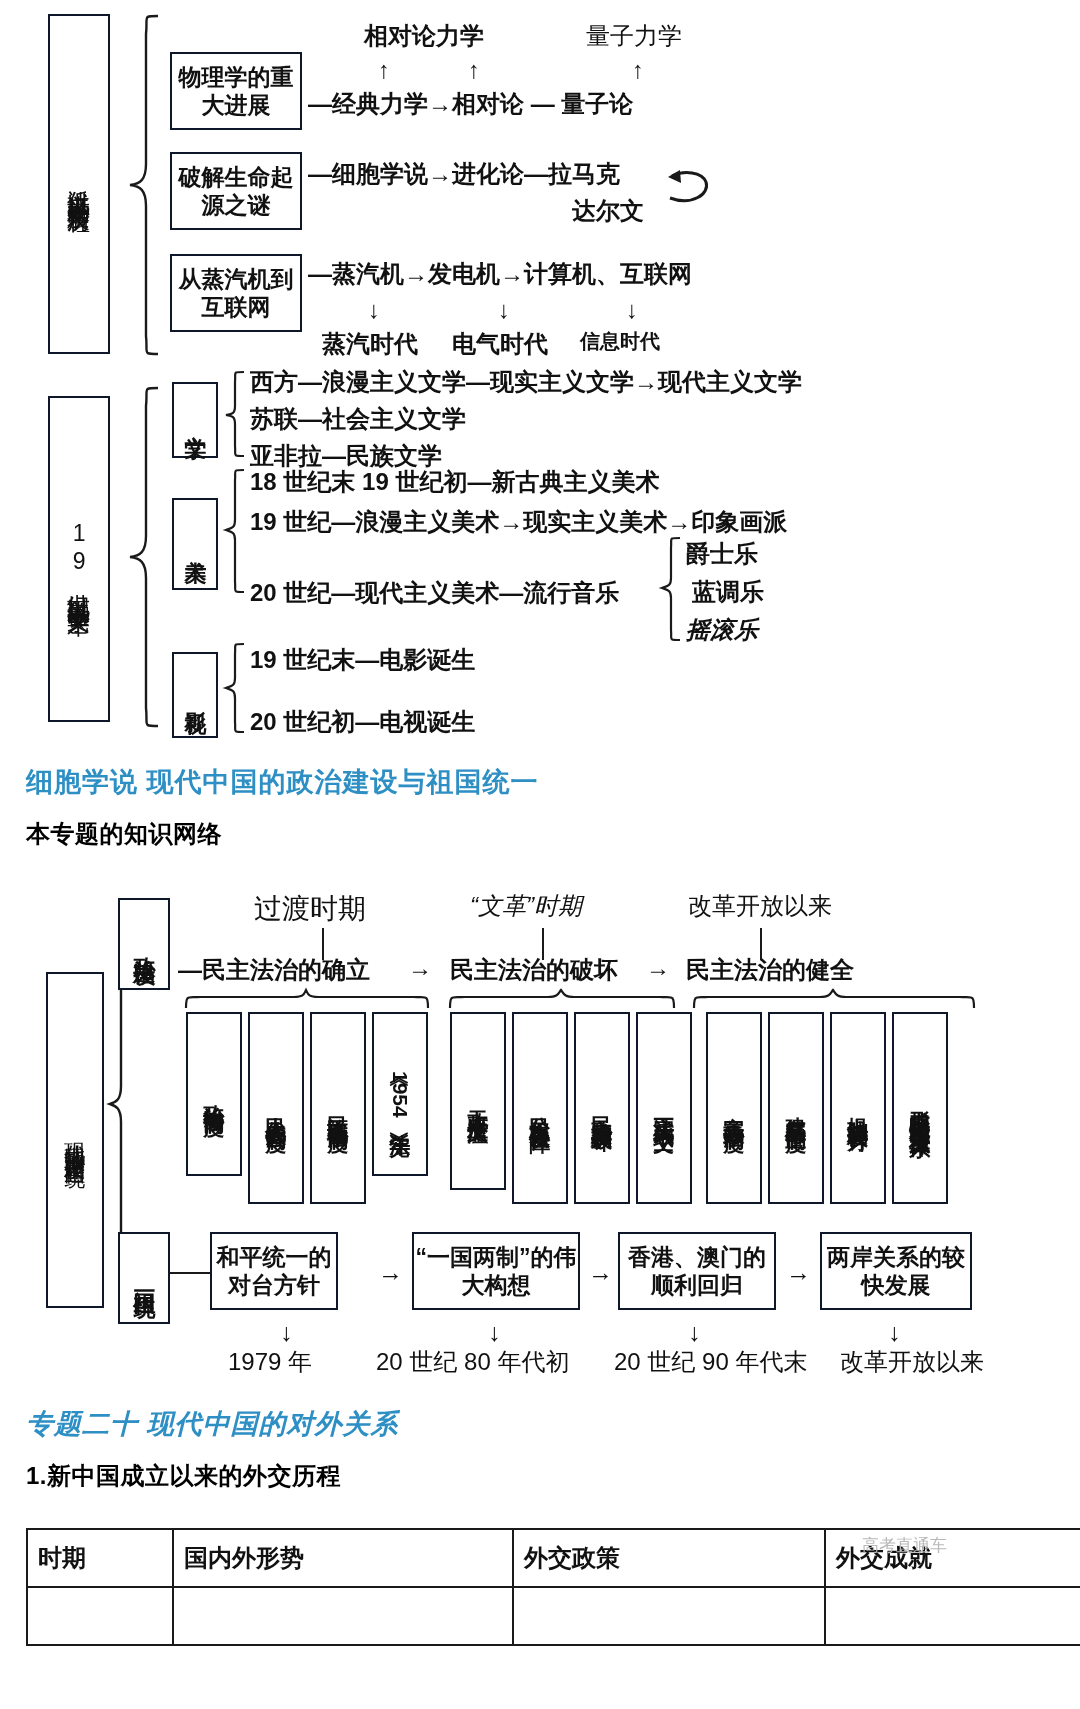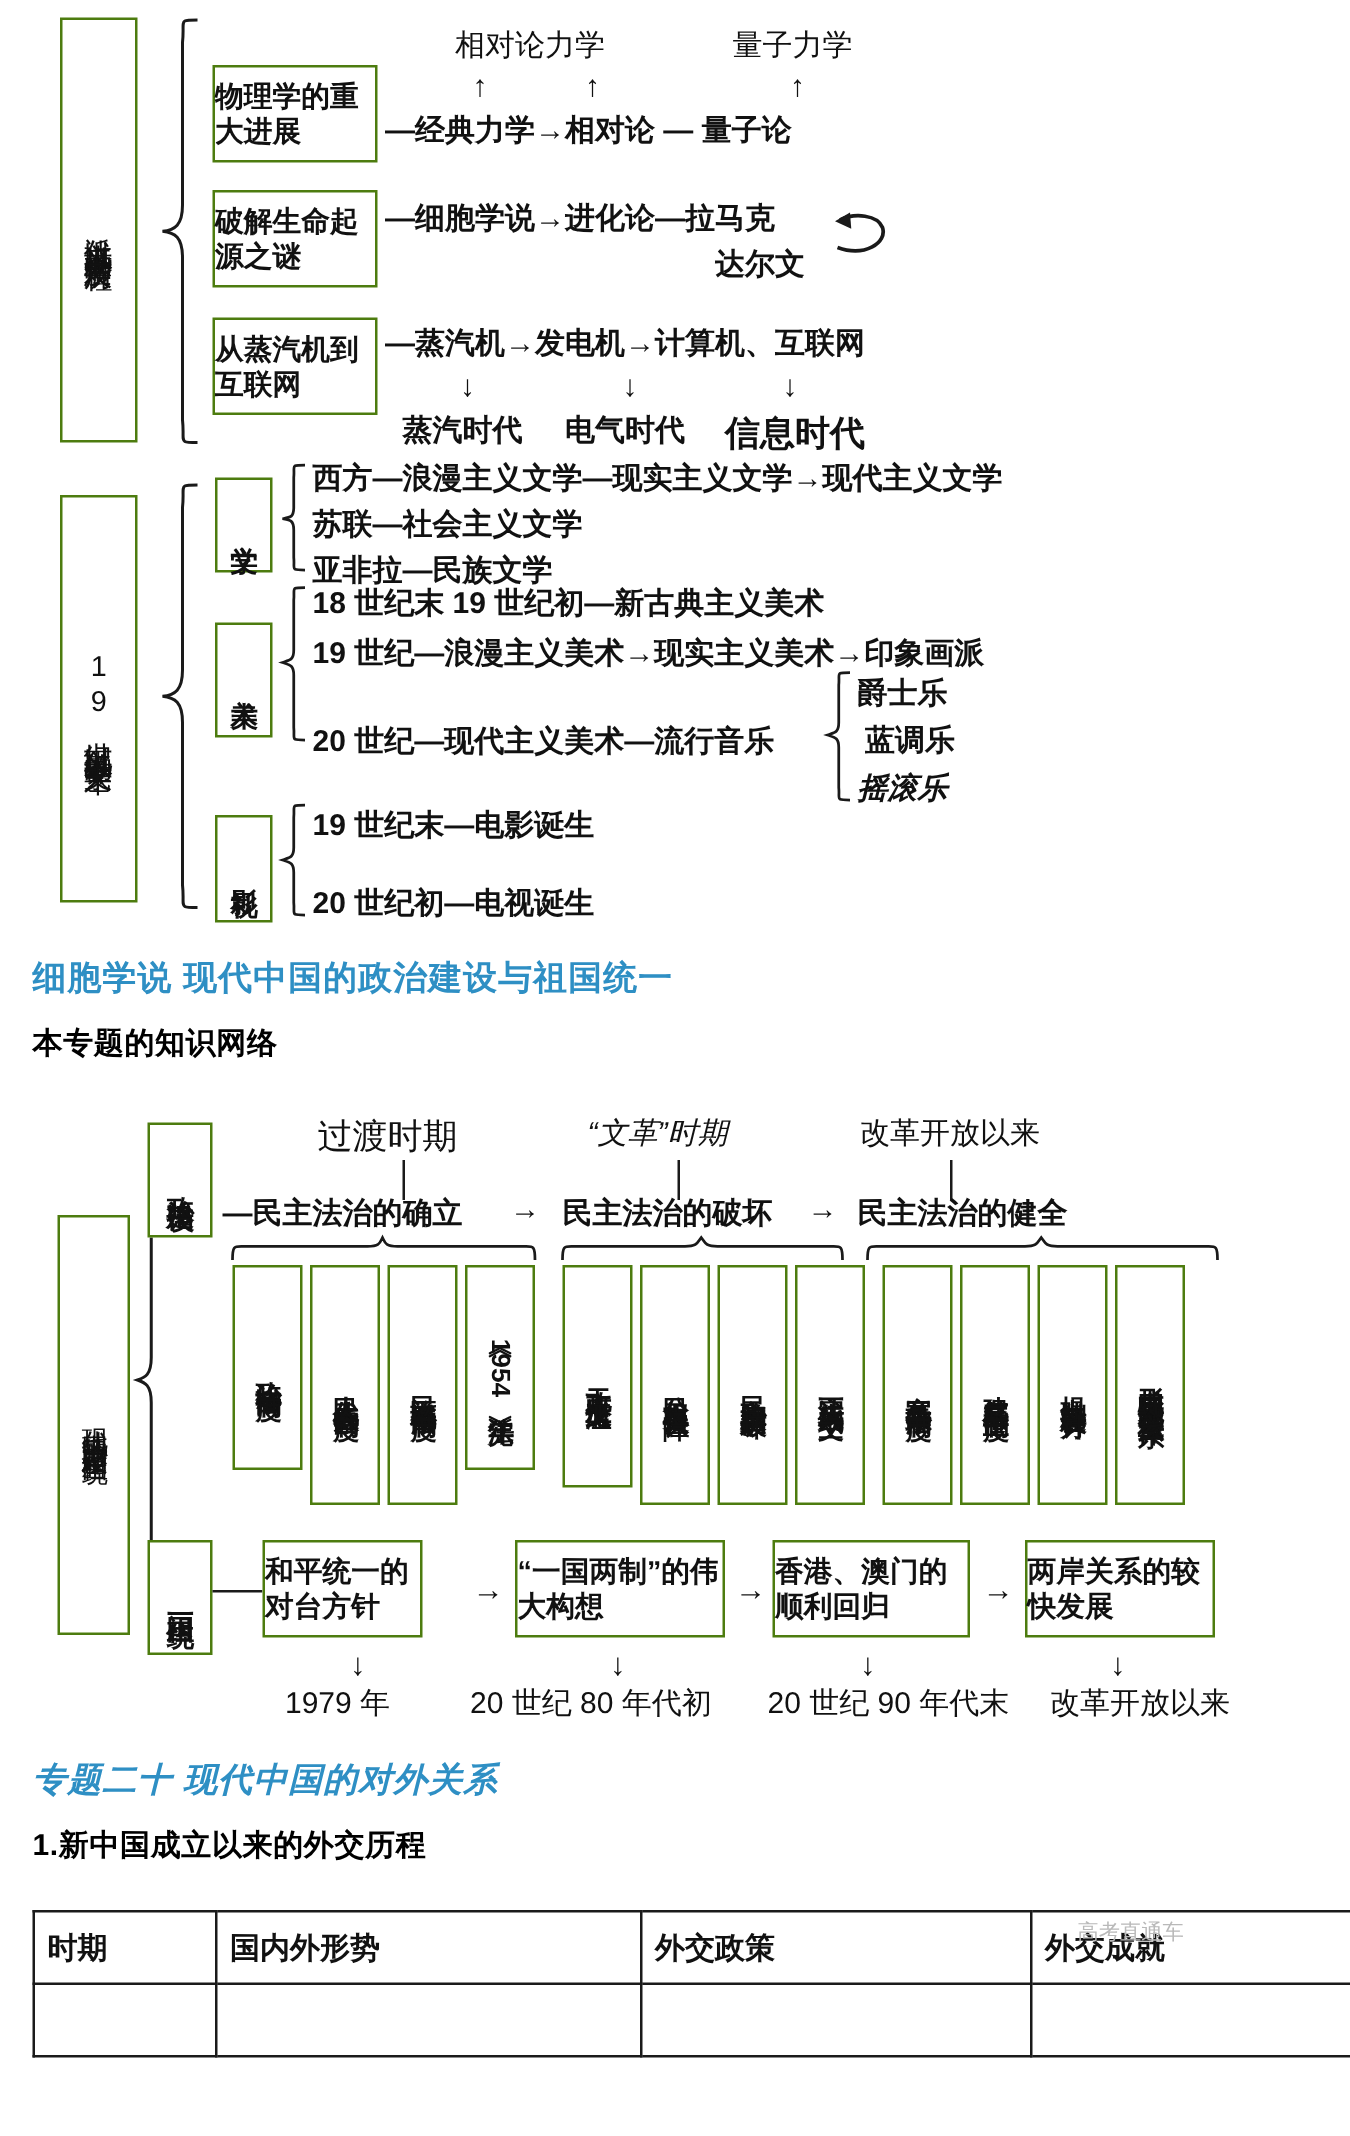--- a/index.html
+++ b/index.html
@@ -8,25 +8,26 @@
   }
   body {
     width: 1080px; height: 1709px;
     position: relative;
     font-family: "Liberation Sans", "DejaVu Sans", sans-serif;
     color: #111;
     overflow: hidden;
   }
   .abs { position: absolute; }
   .box {
-    border: 2px solid #4d7c0f;
+    border: 2px solid #0f172a;
     background: #fff;
     display: flex;
     align-items: center;
     justify-content: center;
+    text-align: center;
     box-sizing: border-box;
     line-height: 1.22;
   }
   .vert {
     writing-mode: vertical-rl;
     text-orientation: upright;
     letter-spacing: 2px;
   }
   .vert-lr {
     writing-mode: vertical-rl;
@@ -75,21 +76,21 @@
 </div>
 
 <svg class="abs" style="left:126px; top:14px;" width="36" height="342">
   <path d="M32 2 C 16 2 22 2 20 20 L20 150 C20 166 14 170 4 171 C14 172 20 176 20 192 L20 322 C22 340 16 340 32 340" fill="none" stroke="#1a1a1a" stroke-width="2.4"></path>
 </svg>
 
 <div class="abs box" style="left:170px; top:52px; width:132px; height:78px; font-size:23px; font-weight:600;">
   <span>物理学的重大进展</span>
 </div>
 <div class="abs txt" style="left:308px; top:88px; font-size:24px; font-weight:600;">—经典力学→相对论 — 量子论</div>
-<div class="abs txt" style="left:364px; top:20px; font-size:24px; font-weight:400;">相对论力学</div>
+<div class="abs txt" style="left:364px; top:20px; font-size:24px; font-weight:700;">相对论力学</div>
 <div class="abs txt" style="left:586px; top:20px; font-size:24px; font-weight:500;">量子力学</div>
 <div class="abs" style="left:378px; top:56px; font-size:24px; font-weight:900;">↑</div>
 <div class="abs" style="left:468px; top:56px; font-size:24px; font-weight:900;">↑</div>
 <div class="abs" style="left:632px; top:56px; font-size:24px; font-weight:900;">↑</div>
 
 <div class="abs box" style="left:170px; top:152px; width:132px; height:78px; font-size:23px; font-weight:600;">
   <span>破解生命起源之谜</span>
 </div>
 <div class="abs txt" style="left:308px; top:158px; font-size:24px; font-weight:600;">—细胞学说→进化论—拉马克</div>
 <div class="abs txt" style="left:572px; top:195px; font-size:24px; font-weight:600;">达尔文</div>
@@ -100,21 +101,21 @@
 
 <div class="abs box" style="left:170px; top:254px; width:132px; height:78px; font-size:23px; font-weight:600;">
   <span>从蒸汽机到互联网</span>
 </div>
 <div class="abs txt" style="left:308px; top:258px; font-size:24px; font-weight:700;">—蒸汽机→发电机→计算机、互联网</div>
 <div class="abs" style="left:368px; top:296px; font-size:24px; font-weight:900;">↓</div>
 <div class="abs" style="left:498px; top:296px; font-size:24px; font-weight:900;">↓</div>
 <div class="abs" style="left:626px; top:296px; font-size:24px; font-weight:900;">↓</div>
 <div class="abs txt" style="left:322px; top:328px; font-size:24px; font-weight:600;">蒸汽时代</div>
 <div class="abs txt" style="left:452px; top:328px; font-size:24px; font-weight:600;">电气时代</div>
-<div class="abs txt" style="left:580px; top:328px; font-size:28px; font-weight:600;">信息时代</div>
+<div class="abs txt" style="left:580px; top:328px; font-size:20px; font-weight:600;">信息时代</div>
 
 <div class="abs box vert" style="left:48px; top:396px; width:62px; height:326px; font-size:23px; font-weight:500;">
   <span class="txt">19世纪以来的世界文学艺术</span>
 </div>
 
 <svg class="abs" style="left:126px; top:386px;" width="36" height="342">
   <path d="M32 2 C 16 2 22 2 20 20 L20 150 C20 166 14 170 4 171 C14 172 20 176 20 192 L20 322 C22 340 16 340 32 340" fill="none" stroke="#1a1a1a" stroke-width="2.4"></path>
 </svg>
 
 <div class="abs box vert" style="left:172px; top:382px; width:46px; height:76px; font-size:22px; font-weight:600;">

